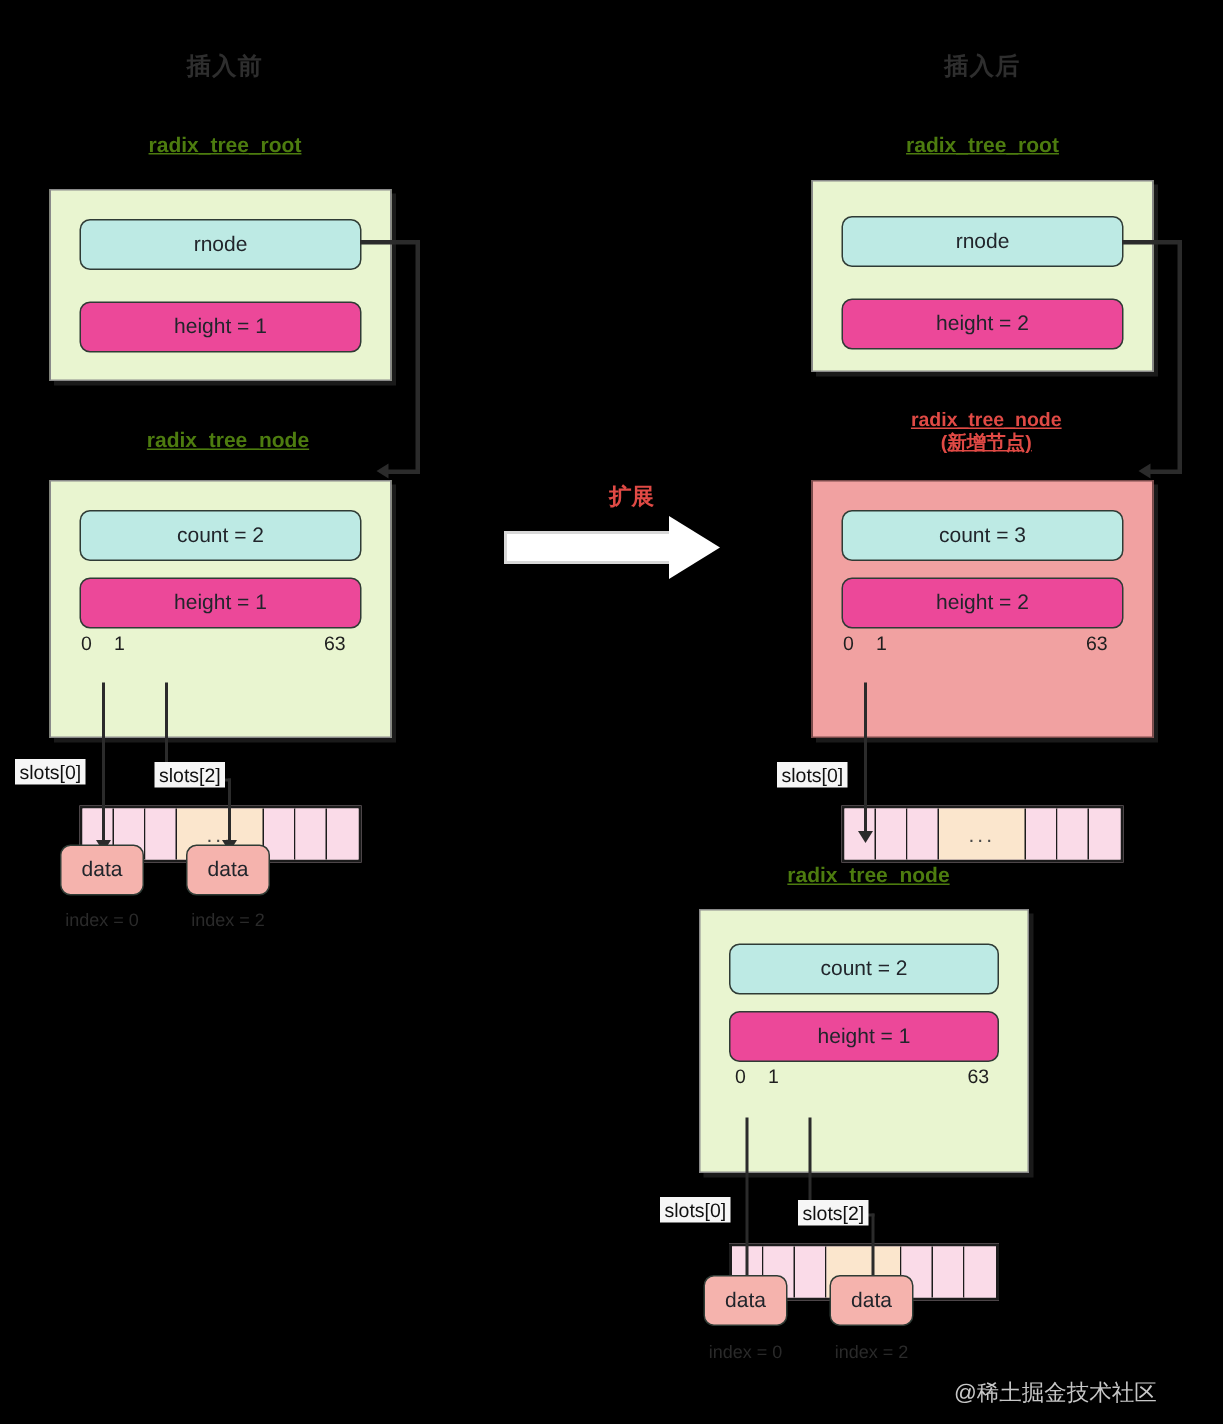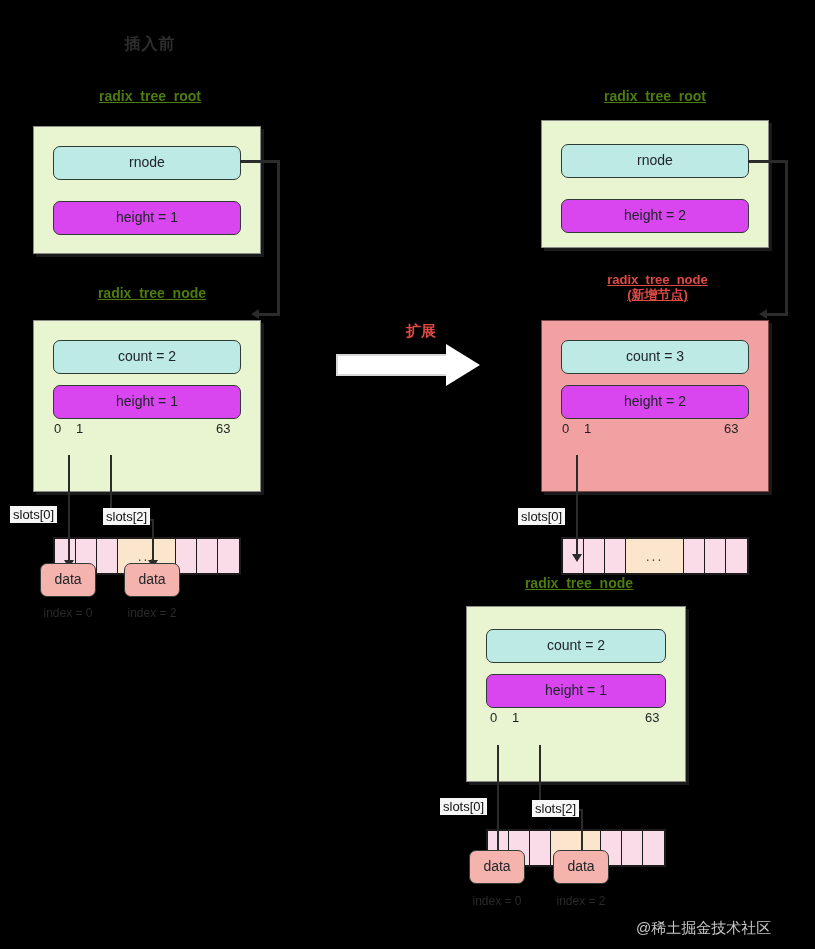--- a/index.html
+++ b/index.html
@@ -58,21 +58,21 @@
   .field {
     border: 1.5px solid #2f3b35;
     border-radius: 7px;
     height: 34px;
     line-height: 31px;
     text-align: center;
     font-size: 14px;
     color: #21252b;
   }
   .field.cyan   { background: #bdeae4; }
-  .field.purple { background: #d946ef; }
+  .field.purple { background: #ec4899; }
 
   
   .slots {
     display: flex;
     border: 2px solid #1c1c1c;
     height: 38px;
     background: #fadbe8;
   }
   .slots .cell {
     flex: 0 0 21px;
@@ -180,20 +180,21 @@
     white-space: nowrap;
     opacity: 0.92;
   }
 </style>
 </head>
 <body>
 
 <div id="stage">
 
   <div class="abs section-title" style="left:75px; top:34px; width:150px;">插入前</div>
+  <div class="abs section-title" style="left:580px; top:34px; width:150px;">插入后</div>
 
   <div class="abs lbl-blue" style="left:70px; top:88px; width:160px;">radix_tree_root</div>
 
   <div class="abs struct" style="left:33px; top:126px; width:228px; height:128px;">
     <div class="field cyan" style="margin:19px 19px 0 19px;">rnode</div>
     <div class="field purple" style="margin:21px 19px 0 19px;">height = 1</div>
   </div>
 
   <div class="line-h" style="left:240px; top:160px; width:40px;"></div>
   <div class="line-v" style="left:277px; top:160px; height:155px;"></div>

